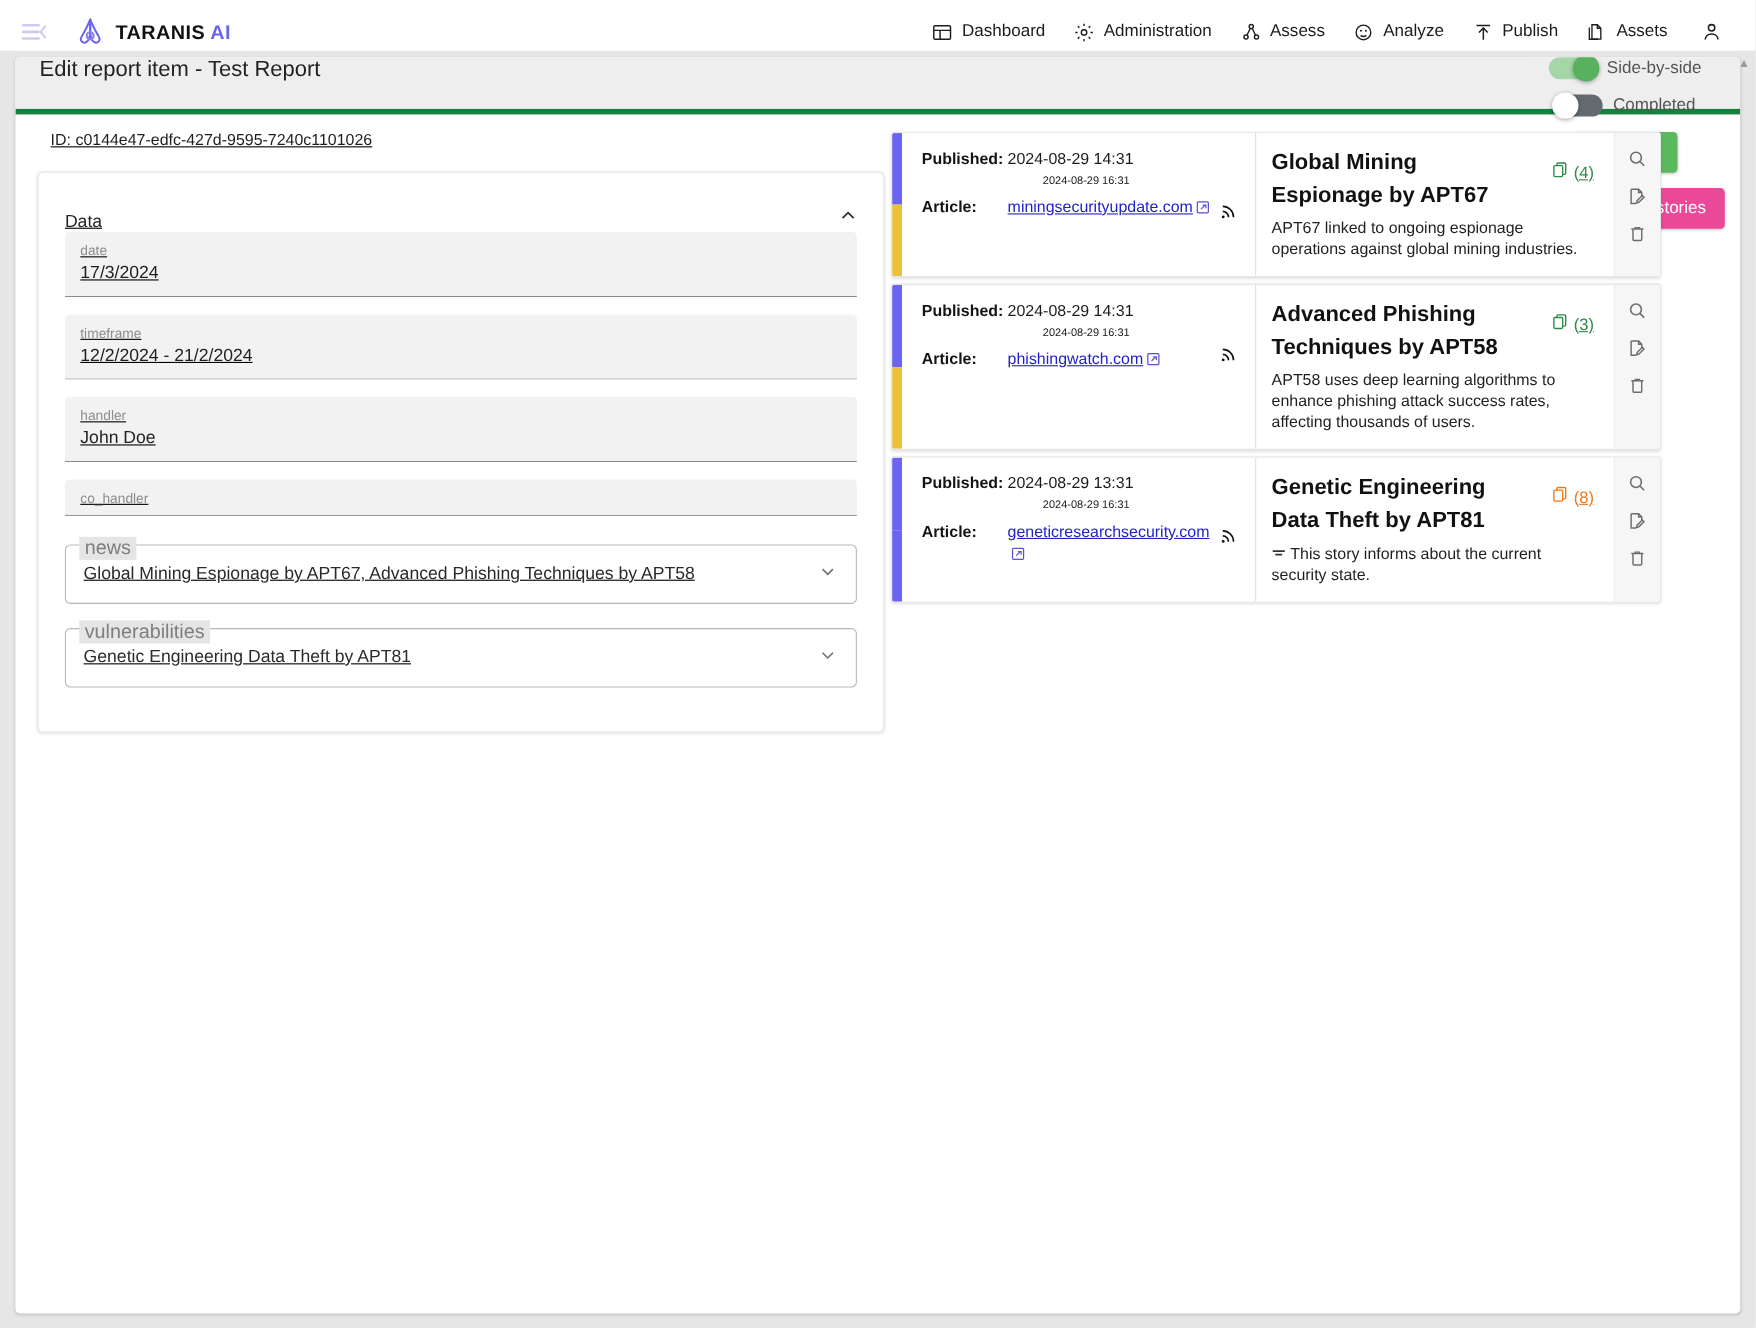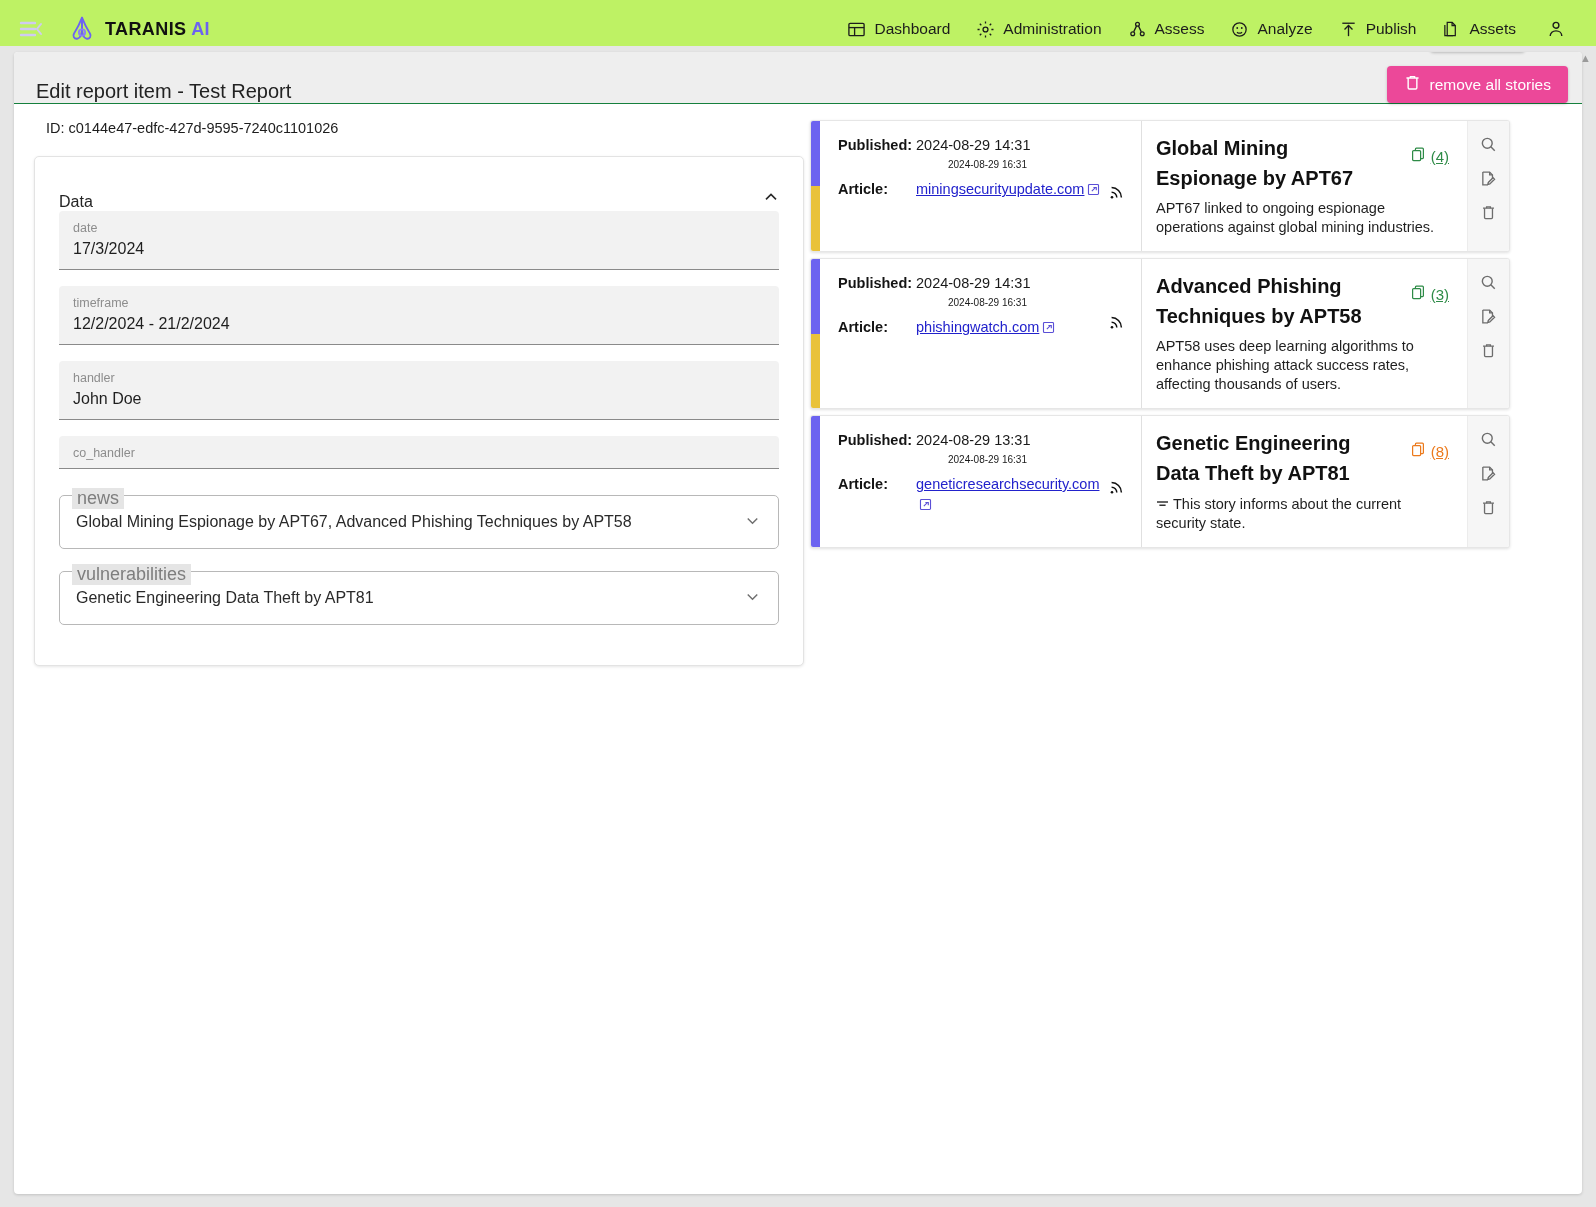--- a/index.html
+++ b/index.html
@@ -7,21 +7,21 @@
     margin: 0; padding: 0;
     width: 1596px; height: 1207px;
     background: #e6e6e6;
     font-family: "Liberation Sans", sans-serif;
     overflow: hidden;
   }
 
   
   .appbar {
     height: 46px;
-    background: #bef264;
+    background: #ffffff;
     display: flex;
     align-items: center;
     padding: 12px 14px 0 18px;
     position: relative;
   }
   .hamburger { width: 26px; height: 26px; display:flex; align-items:center; justify-content:center; cursor:pointer; }
   .brand { display: flex; align-items: center; gap: 9px; margin-left: 24px; }
   .brand-logo { width: 28px; height: 28px; }
   .brand-text { font-size: 18px; font-weight: 700; letter-spacing: .4px; color: #111; }
   .brand-text .ai { color: #6c63f0; }
@@ -39,23 +39,23 @@
     width: 1568px; height: 1142px;
     background: #ffffff;
     border-radius: 4px;
     box-shadow: 0 1px 3px rgba(0,0,0,.16);
     overflow: hidden;
   }
 
   .toolbar {
     height: 52px;
     background: #eeeeee;
-    display: flex; align-items: flex-end;
+    display: flex; align-items: flex-start;
     padding: 0 14px 0 22px;
-    border-bottom: 1px solid #15803d;
+    border-bottom: 5px solid #15803d;
   }
   .toolbar-title { font-size: 20px; color: #222; }
   .toolbar-right { margin-left: auto; display: flex; align-items: center; gap: 14px; flex-direction: column; }
 
   .switch-wrap { display: flex; align-items: center; gap: 9px; }
   .switch { width: 44px; height: 20px; border-radius: 12px; position: relative; cursor: pointer; }
   .switch.on { background: #a4d6a7; }
   .switch.off { background: #636b70; }
   .knob { position:absolute; top:-2px; width:24px; height:24px; border-radius:50%; box-shadow:0 1px 4px rgba(0,0,0,.35); }
   .switch.on .knob { right: -2px; background: #58b15d; }
@@ -68,21 +68,21 @@
     border-radius: 4px; border: none;
     font-size: 15.5px; color:#fff; cursor:pointer;
     font-family: "Liberation Sans", sans-serif;
     box-shadow: 0 1px 3px rgba(0,0,0,.22);
   }
   .btn-save { background: #5cb85f; }
   .btn-remove { background: #ec4899; }
 
   
   .content { display: flex; padding: 0; }
-  .left-col { width: 790px; flex: 0 0 790px; padding: 16px 0 0 20px; }
+  .left-col { width: 790px; flex: 0 0 790px; padding: 16px 0 0 20px; text-decoration: underline; }
   .right-col { flex: 1; padding: 16px 0 0 6px; }
 
   .idline { font-size: 14.5px; color: #1d1d1d; margin: 0 0 10px 12px; }
 
   .row-fields { display: flex; gap: 12px; }
 
   .filled-field {
     background: #f2f2f2;
     border-bottom: 1px solid #8a8a8a;
     border-radius: 4px 4px 0 0;

